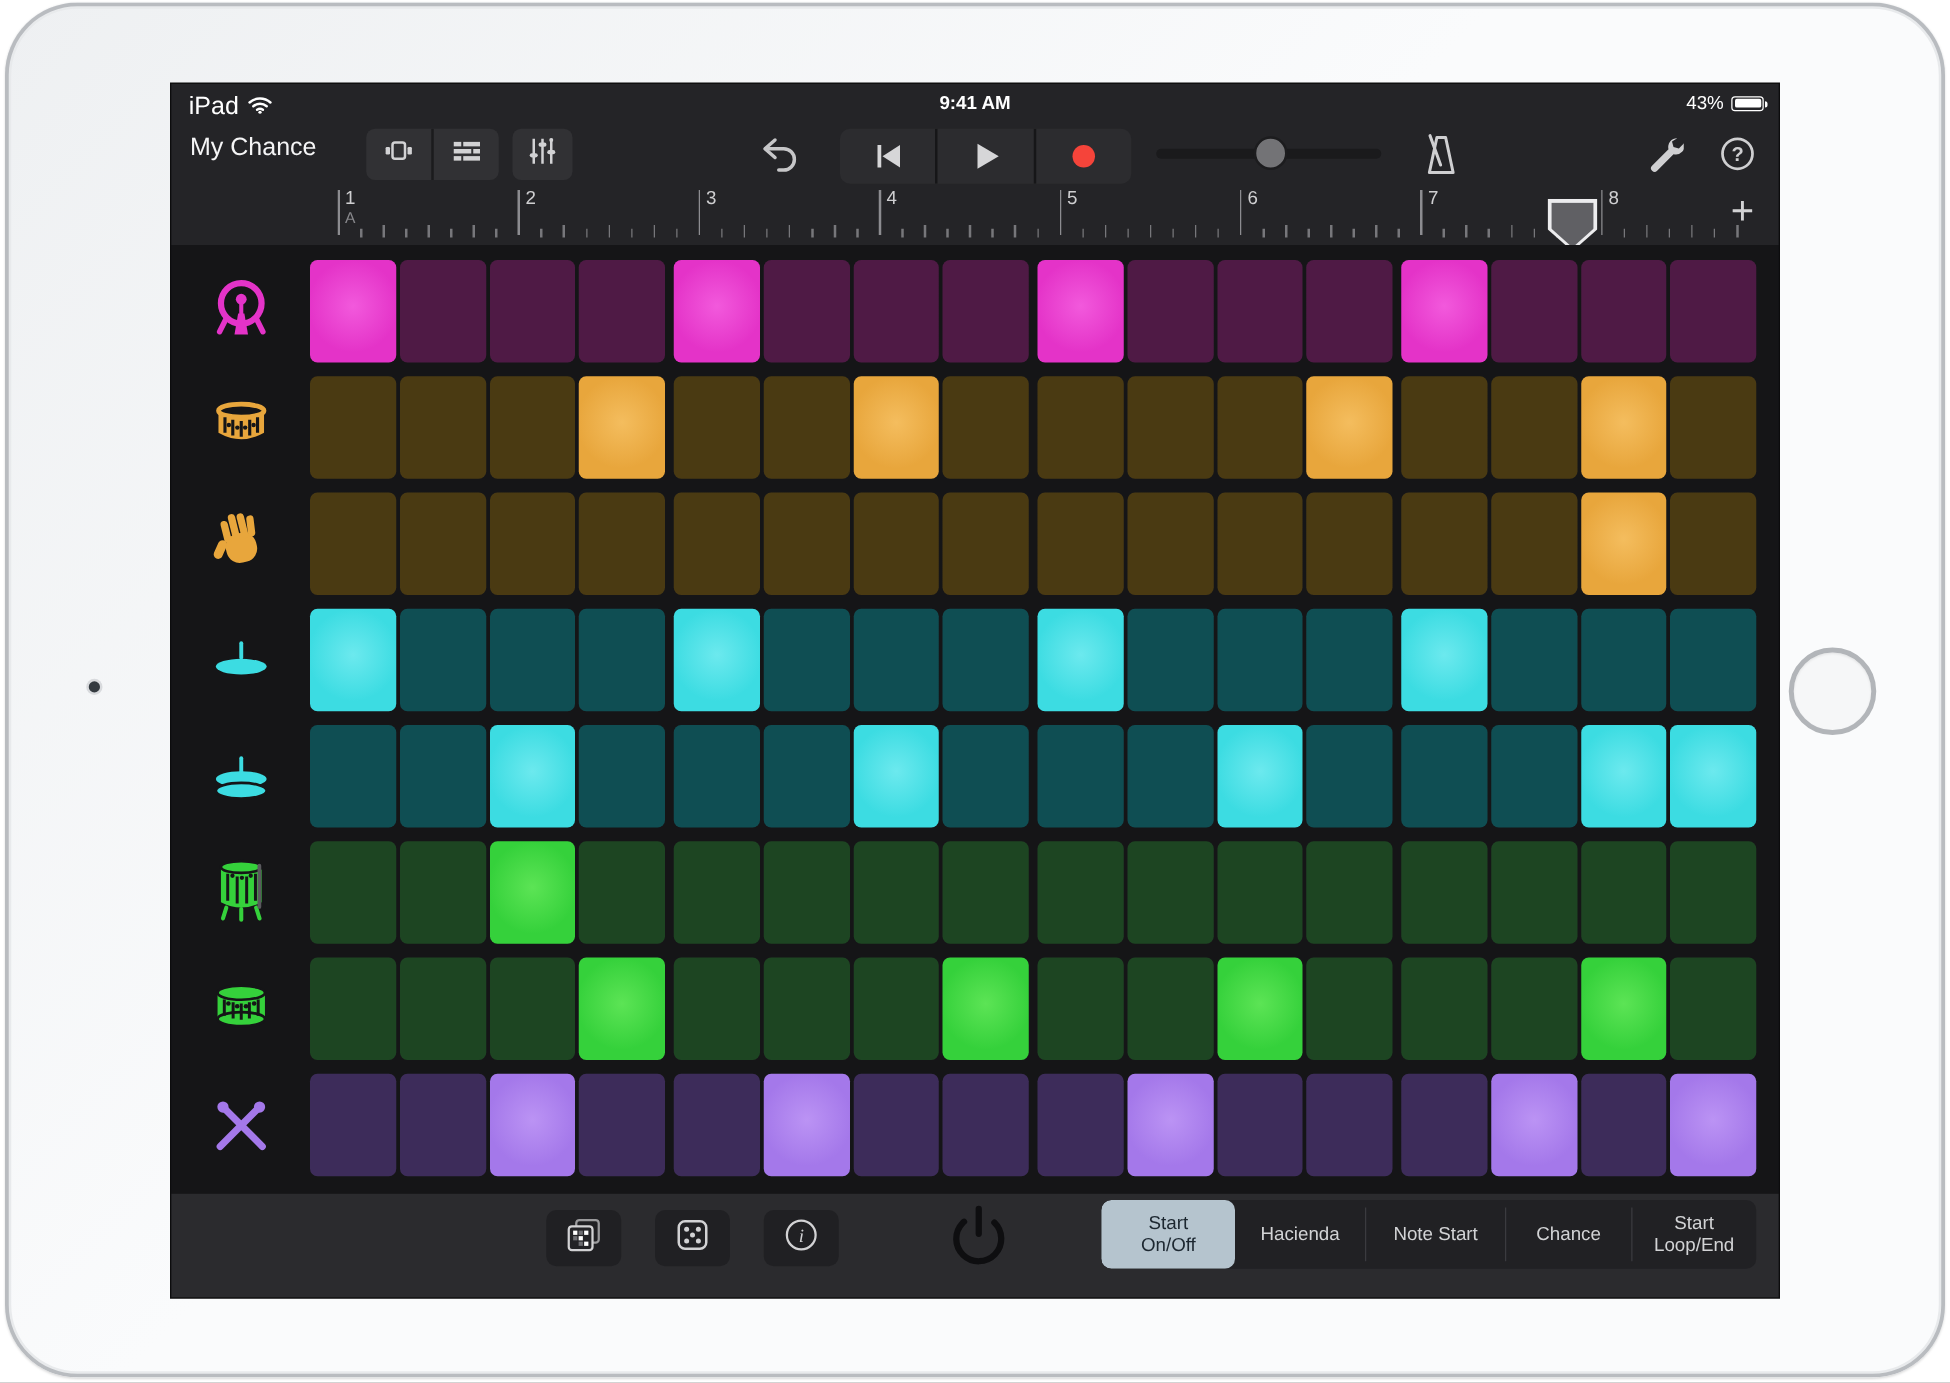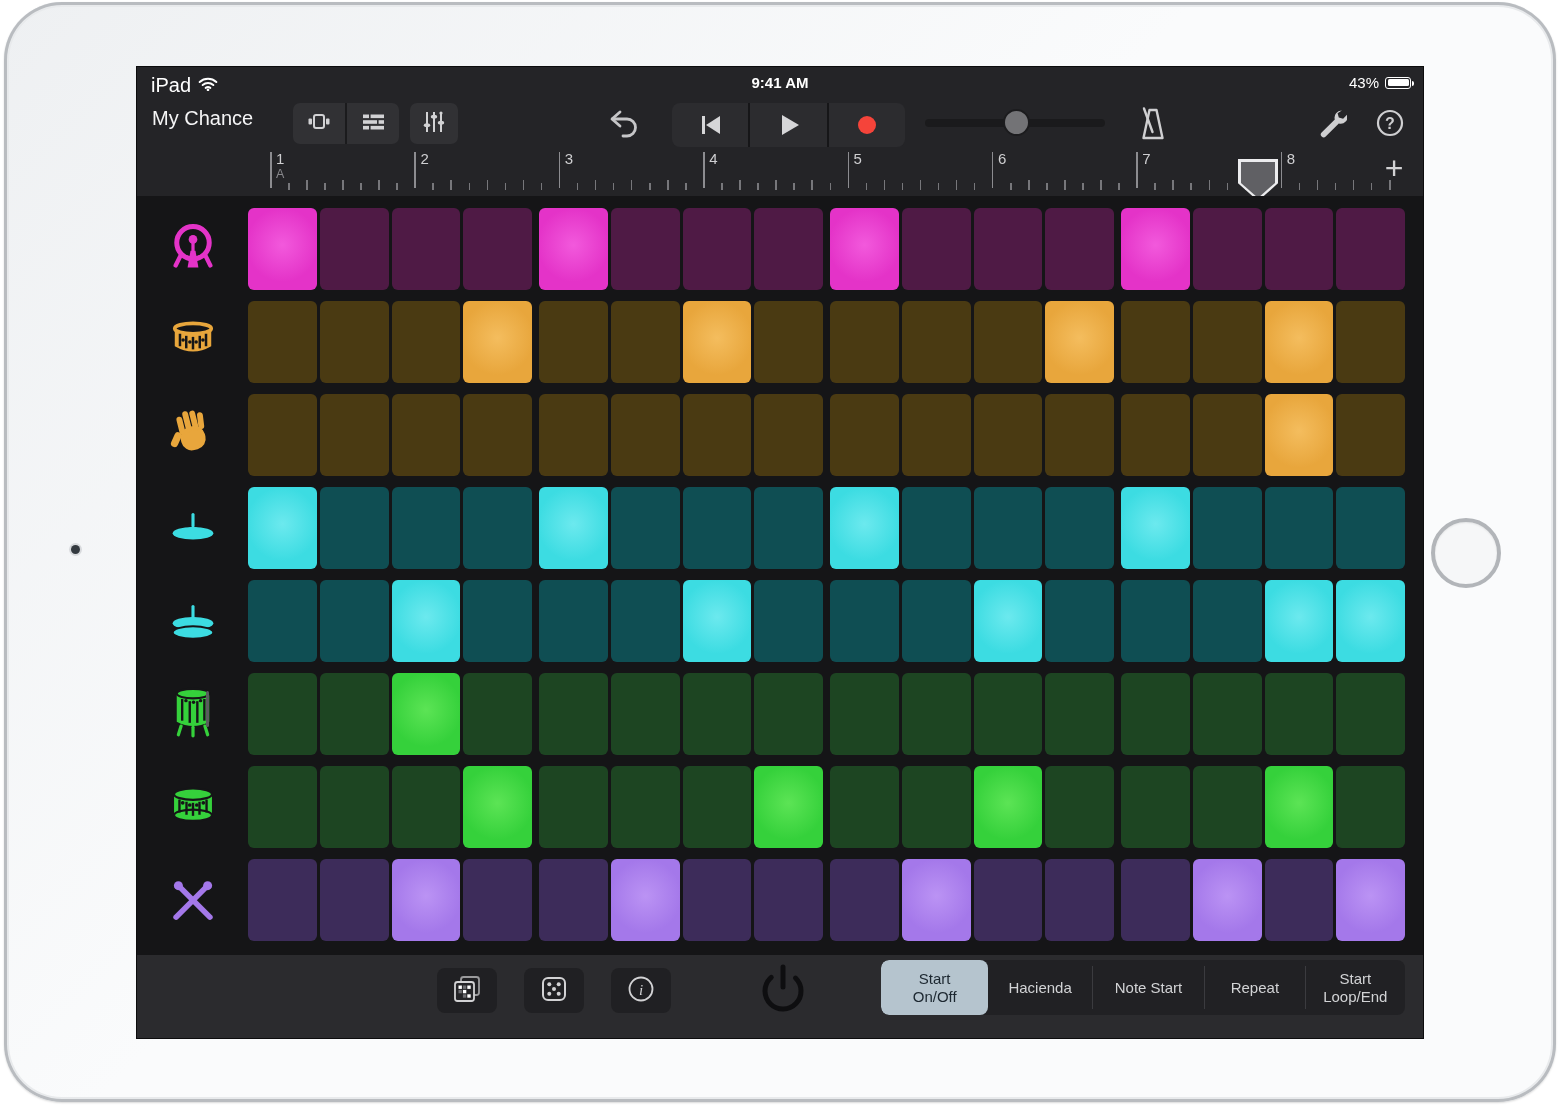--- a/index.html
+++ b/index.html
@@ -693,21 +693,21 @@
           </div>
           <div class="tab" style="width: 104px;">
             <span>Hacienda</span>
           </div>
           <div class="tab-div"></div>
           <div class="tab" style="width: 112px;">
             <span>Note Start</span>
           </div>
           <div class="tab-div"></div>
           <div class="tab" style="width: 100px;">
-            <span>Repeat</span>
+            <span>Chance</span>
           </div>
           <div class="tab-div"></div>
           <div class="tab" style="width: 100px;">
             <span>Start</span>
             <span>Loop/End</span>
           </div>
         </div>
     </div>
   </div>
 </div>

